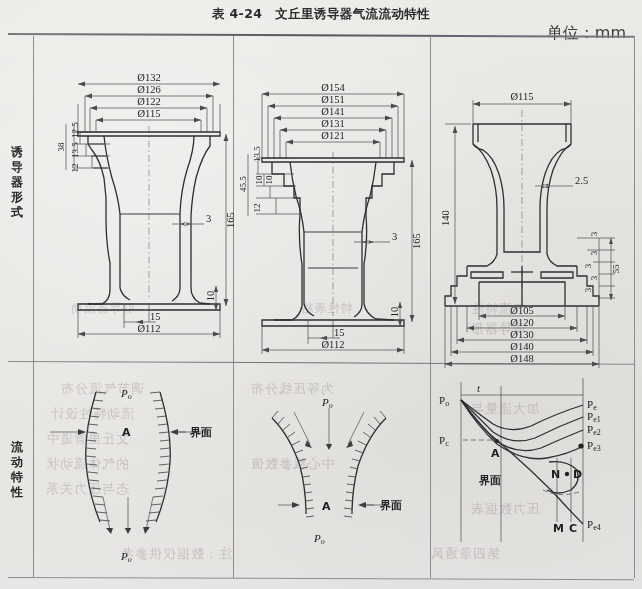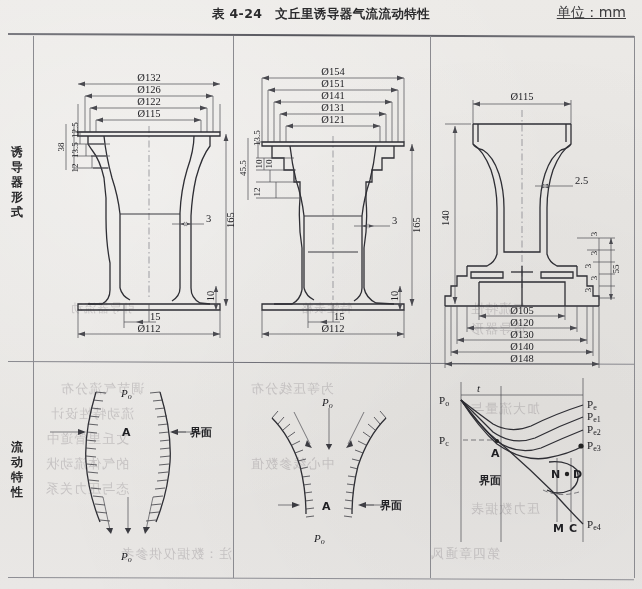--- a/index.html
+++ b/index.html
@@ -27,25 +27,24 @@
   #title-bar{
     position:absolute;left:0;top:4px;width:642px;height:26px;
   }
   #table-title{
     position:absolute;left:0;top:2px;width:642px;text-align:center;
     font-size:12.5px;font-weight:bold;letter-spacing:.4px;
     font-family:"DejaVu Sans","Liberation Sans",sans-serif;
     color:#2b2b2d;
   }
   #unit-label{
-    position:absolute;right:16px;top:0;
-    font-size:14px;
+    position:absolute;right:16px;top:19px;
+    font-size:16px;
     font-family:"DejaVu Sans","Liberation Sans",sans-serif;
     color:#3a3a3c;
-    text-decoration:underline;
   }
   
   .hline{position:absolute;background:#6e6e74;height:1.6px;}
   .hline.thin{height:1px;background:#8b8b90;}
   .vline{position:absolute;background:#8b8b90;width:1px;}
   #rule-top{left:8px;top:33px;width:626px;
      background:linear-gradient(90deg,#7a7a80,#55555c 50%,#7a7a80);
      transform:rotate(.25deg);transform-origin:left center;}
   #rule-mid{left:8px;top:361px;width:626px;
      background:linear-gradient(90deg,#8a8a90,#6a6a72 50%,#8a8a90);
@@ -247,21 +246,21 @@
     <line x1="80" y1="284" x2="112" y2="284"></line>
     <path d="M92 284 l7 -2.2 v4.4 z" fill="#4a4a50" stroke="none"></path>
     <line x1="34" y1="296" x2="176" y2="296"></line>
     <path d="M34 296 l7 -2.4 v4.8 z M176 296 l-7 -2.4 v4.8 z" fill="#4a4a50" stroke="none"></path>
   </g>
   <text class="dtxt" x="106" y="282">15</text>
   <text class="dtxt" x="105" y="294" text-anchor="middle">Ø112</text>
 </svg>
 </div>
 
-<div class="cell" style="left:234px;top:38px;width:196px;height:322px;">
+<div class="cell" style="left:234px;top:54px;width:196px;height:322px;">
 <svg width="196" height="322" viewBox="0 0 196 322">
   <g class="dim">
     <line x1="28" y1="40" x2="170" y2="40"></line>
     <line x1="34" y1="52" x2="164" y2="52"></line>
     <line x1="40" y1="64" x2="158" y2="64"></line>
     <line x1="46" y1="76" x2="152" y2="76"></line>
     <line x1="52" y1="88" x2="146" y2="88"></line>
     <path d="M28 40 l7 -2.4 v4.8 z M170 40 l-7 -2.4 v4.8 z" fill="#4a4a50" stroke="none"></path>
     <path d="M34 52 l7 -2.4 v4.8 z M164 52 l-7 -2.4 v4.8 z" fill="#4a4a50" stroke="none"></path>
     <path d="M40 64 l7 -2.4 v4.8 z M158 64 l-7 -2.4 v4.8 z" fill="#4a4a50" stroke="none"></path>

